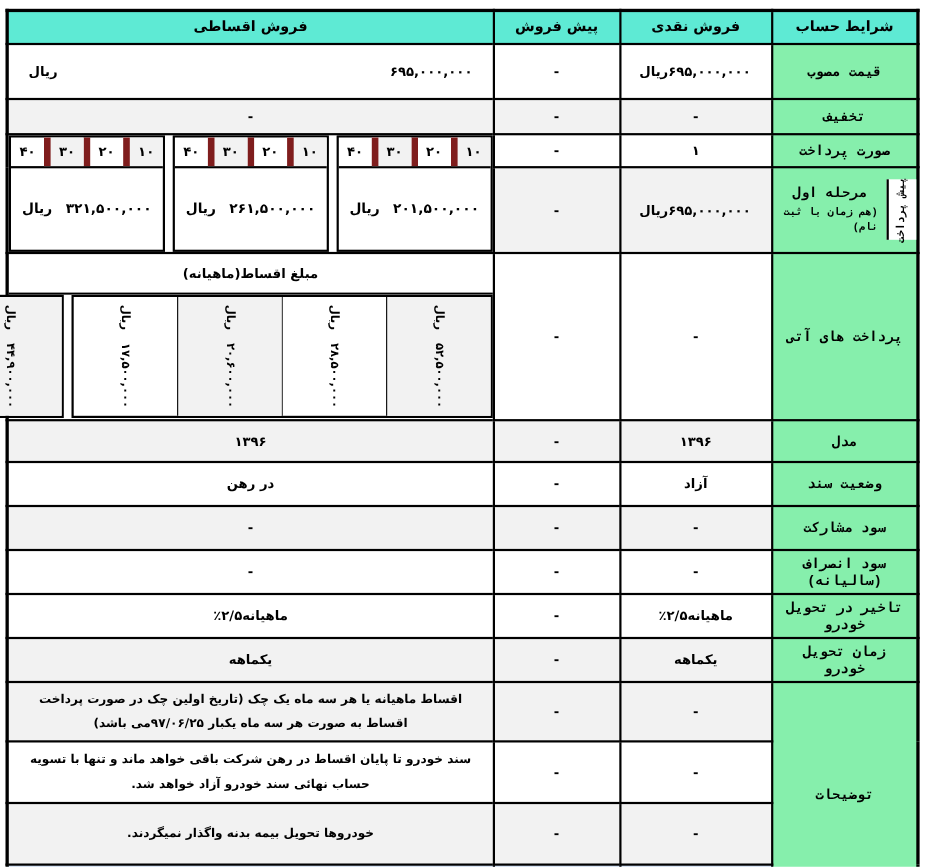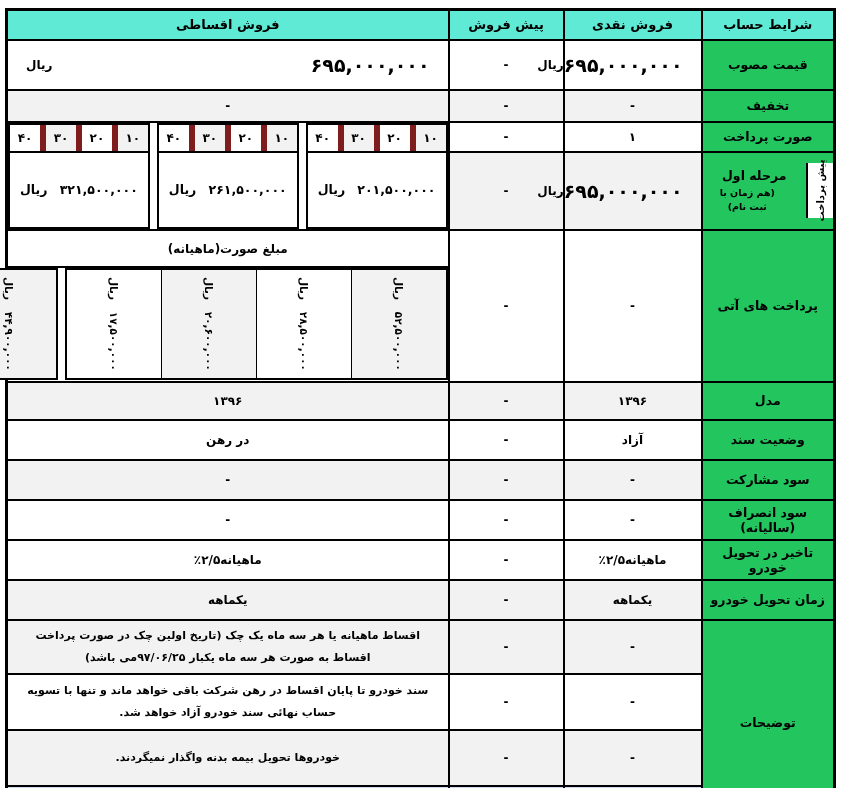--- a/index.html
+++ b/index.html
@@ -11,35 +11,35 @@
   table.sales {
     position:absolute; top:8px; right:8px;
     width:828px; border-collapse:collapse; table-layout:fixed;
     border:3px solid #000; direction:rtl;
   }
   td, th { border:2px solid #000; vertical-align:middle; text-align:center;
            font-weight:bold; color:#000; font-size:12px; padding:0; }
   th.hdr { background:#5eead4; font-size:13px; height:30px; }
   td.lbl { background:#d9d9d9; font-size:12.5px; padding:2px 6px; }
   tr.alt td { background:#f2f2f2; }
-  tr.alt td.lbl, td.lbl { background:#22c55e; }
+  tr.alt td.lbl, td.lbl { background:#86efac;font-family:Liberation Mono, monospace; }
   .money { display:flex; justify-content:space-between; align-items:center;
            padding:0 18px; direction:rtl; }
-  .money .amt { font-size:19px; }
+  .money .amt { font-size:12px; }
   .money .cur { font-size:12px; }
   .dash { font-size:12px; }
   
   .fs-wrap { display:flex; height:100%; direction:rtl; }
   .pish-box { width:27px; background:#fff; border-left:2px solid #000;
               display:flex; align-items:center; justify-content:center; flex:0 0 27px; }
   .pish-text { transform:rotate(-90deg); white-space:nowrap; font-size:10px; font-weight:bold; }
   .fs-main { flex:1; display:flex; align-items:center; justify-content:center;
              flex-wrap:wrap; padding:4px 8px; line-height:1.5; }
   .fs-title { font-size:12.5px; }
-  .fs-note { font-size:9.5px; margin-right:14px; }
+  .fs-note { font-size:9.5px; margin-right:0;text-align:right; }
   
   .groups { display:flex; direction:rtl; gap:7px; height:106px; background:#fff; }
   .group { flex:1; border:2px solid #000; display:flex; flex-direction:column; background:#fff; }
   .g-stages { display:flex; height:28px; border-bottom:2px solid #000; }
   .g-stage { flex:1; display:flex; align-items:center; justify-content:center; font-size:12px; }
   .g-stage:not(:last-child) { border-left:6px solid #7f1d1d; }
   .g-amount { flex:1; display:flex; align-items:center; justify-content:space-between;
               padding:0 10px; direction:rtl; font-size:12.5px; }
   .shade { background:#f2f2f2; }
   
@@ -165,21 +165,21 @@
             </div>
     </td>
     <td class="dash">-</td>
   </tr>
 
   <tr style="height:152px">
     <td class="lbl">پرداخت های آتی</td>
     <td class="dash">-</td>
     <td class="dash">-</td>
     <td>
-      <div class="monthly-hdr">مبلغ صورت(ماهیانه)</div>
+      <div class="monthly-hdr">مبلغ اقساط(ماهیانه)</div>
       <div class="groups vgroups">
         <div class="group vgroup">
           <div class="vcell shade">
                   <span class="vtext">
                     <span>۵۲,۵۰۰,۰۰۰</span>
                     <span>ریال</span>
                   </span>
                 </div>
           <div class="vcell">
                   <span class="vtext">

